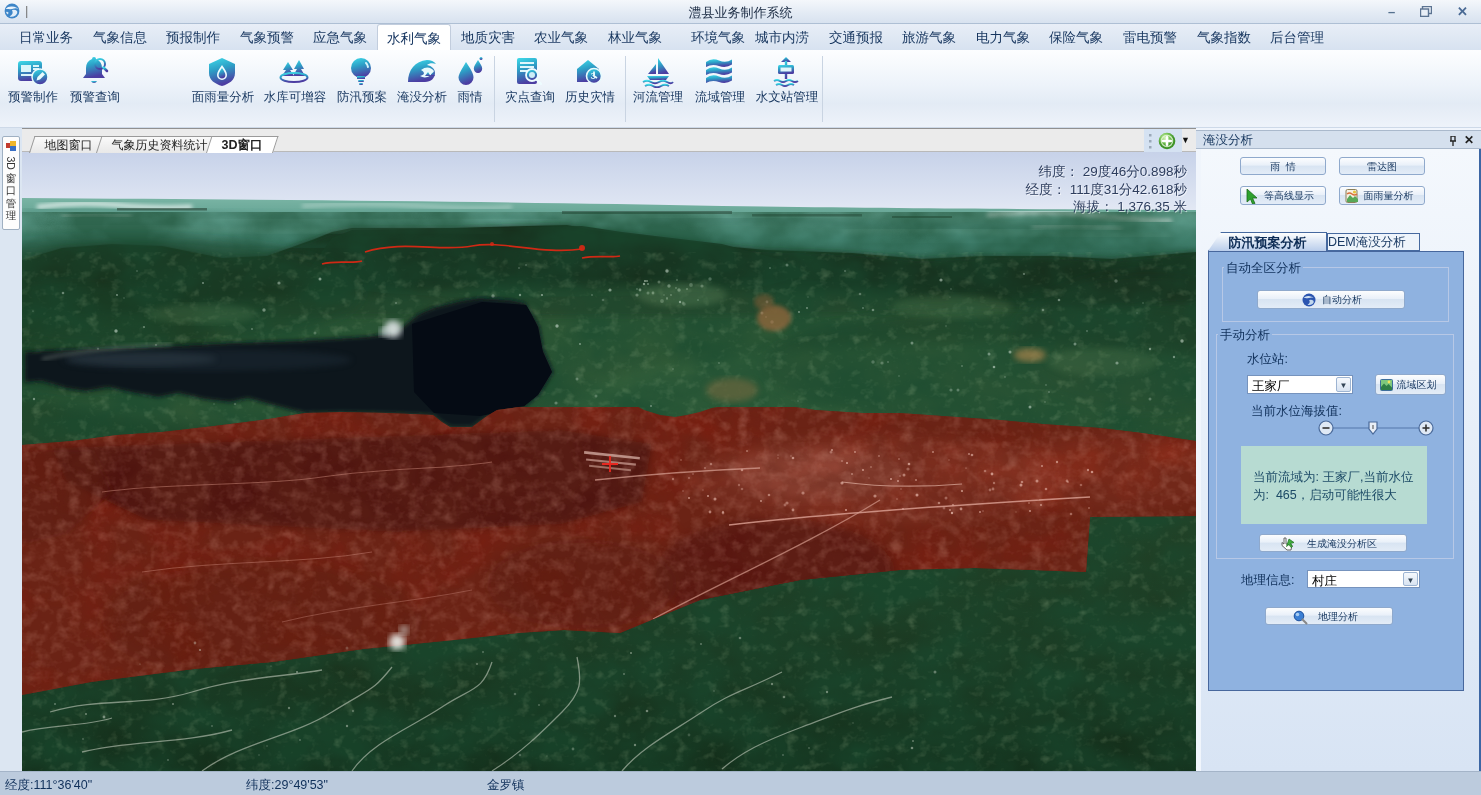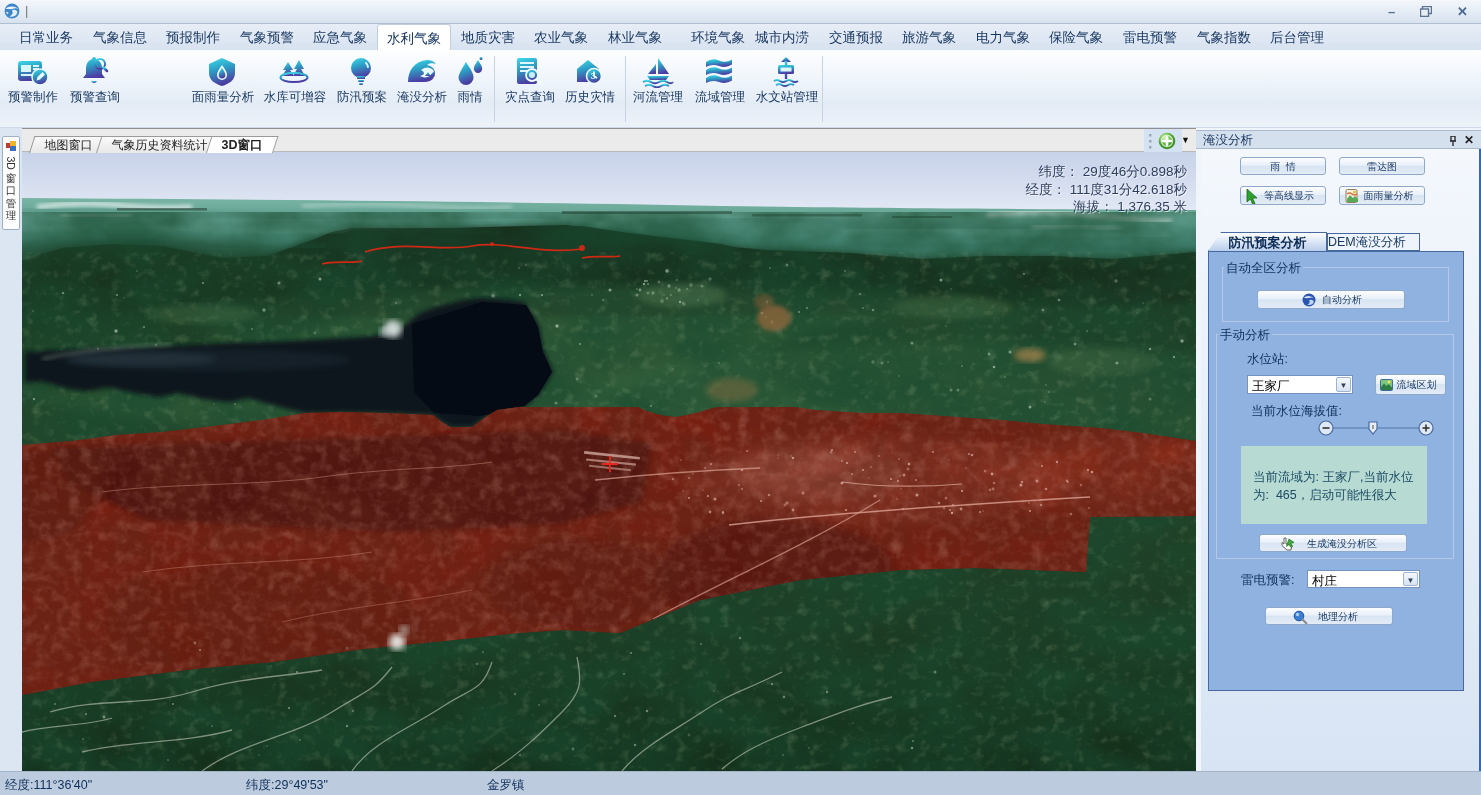--- a/index.html
+++ b/index.html
@@ -153,20 +153,21 @@
 </svg>
 
 <div id="titlebar">
  <svg class="abs" style="left:4px;top:3px" width="16" height="16" viewBox="0 0 16 16">
   <circle cx="8" cy="8" r="7.4" fill="#3d85c8"></circle>
   <path d="M1.5 6 Q4 3.2 8 3.6 Q13 4 14.5 6.5 Q13 4.5 10 5.5 Q7 6.5 4.5 6 Z" fill="#eaf3fb"></path>
   <path d="M8 7 Q11 6 13 8 Q14 10 11.5 12.5 Q8.5 14.5 5.5 13.5 Q8 12 8.5 10.5 Q9 9 8 7 Z" fill="#e2eef9"></path>
   <path d="M2 9 Q3.5 8.5 4.5 9.5 L4 11.5 Q2.5 10.8 2 9 Z" fill="#d6e8f6"></path>
  </svg>
  <span class="abs" style="left:25px;top:3px;color:#777;font-size:13px">|</span>
+ <div id="title">澧县业务制作系统</div>
  <div class="wbtn" style="left:1383px;font-weight:bold">–</div>
  <div class="wbtn" style="left:1417px">
    <svg width="12" height="11" viewBox="0 0 12 11" style="margin-top:3px">
         <rect x="2.5" y="0.5" width="9" height="7" fill="none" stroke="#5b7391" stroke-width="1.4"></rect>
         <rect x="0.5" y="3" width="8" height="7.4" fill="#e8eef6" stroke="#5b7391" stroke-width="1.4"></rect>
       </svg>
  </div>
  <div class="wbtn" style="left:1454px;font-weight:bold;color:#4a6a94">✕</div>
 </div>
 
@@ -807,21 +808,21 @@
     <path d="M53 4 h8 v7 l-4 5 -4-5z" fill="#e8eef6" stroke="#4a6a9a" stroke-width="1.2"></path>
           <line x1="57" y1="7" x2="57" y2="11" stroke="#777" stroke-width="1.4"></line>
    </svg>
    <div class="abs" style="left:32px;top:194px;width:186px;height:78px;background:#b7dbd2;font-size:12.5px;color:#1c4a66;padding:23px 4px 0 12px;line-height:17.5px">当前流域为: 王家厂,当前水位<br>为:&nbsp;&nbsp;465，启动可能性很大</div>
    <div class="btn" style="left:50px;top:282px;width:148px;height:18px;line-height:17px">
     <svg class="abs" style="left:19px;top:2px" width="16" height="14" viewBox="0 0 16 14">
             <path d="M5 1 v6 l-2-1.5 v3 L8 13 h4 l1-5 -6-1 v-6z" fill="#fdfdfd" stroke="#555" stroke-width="0.9"></path>
             <path d="M10 2 l5 3.5 -3.5 1 2 3 -1.5 1 -2-3 -2.5 2z" fill="#3faf3f" stroke="#1c6e1c" stroke-width="0.7"></path>
           </svg>
     <span style="margin-left:18px">生成淹没分析区</span></div>
-   <div class="lbl" style="left:32px;top:320px">雷电预警:</div>
+   <div class="lbl" style="left:32px;top:320px">地理信息:</div>
    <div class="combo" style="left:98px;top:318px;width:113px;height:18px">
           <span class="tx">村庄</span>
           <span class="ar">▼</span>
         </div>
    <div class="btn" style="left:56px;top:355px;width:128px;height:18px;line-height:17px">
     <svg class="abs" style="left:27px;top:2px" width="15" height="15" viewBox="0 0 15 15">
             <circle cx="6" cy="6" r="4.8" fill="#3b7fd4" stroke="#1c4f9c" stroke-width="1"></circle>
             <circle cx="4.5" cy="4.5" r="1.8" fill="#a8cdf2"></circle>
             <path d="M9.5 9.5 L13.5 13.5" stroke="#888" stroke-width="2" stroke-linecap="round"></path>
           </svg>

